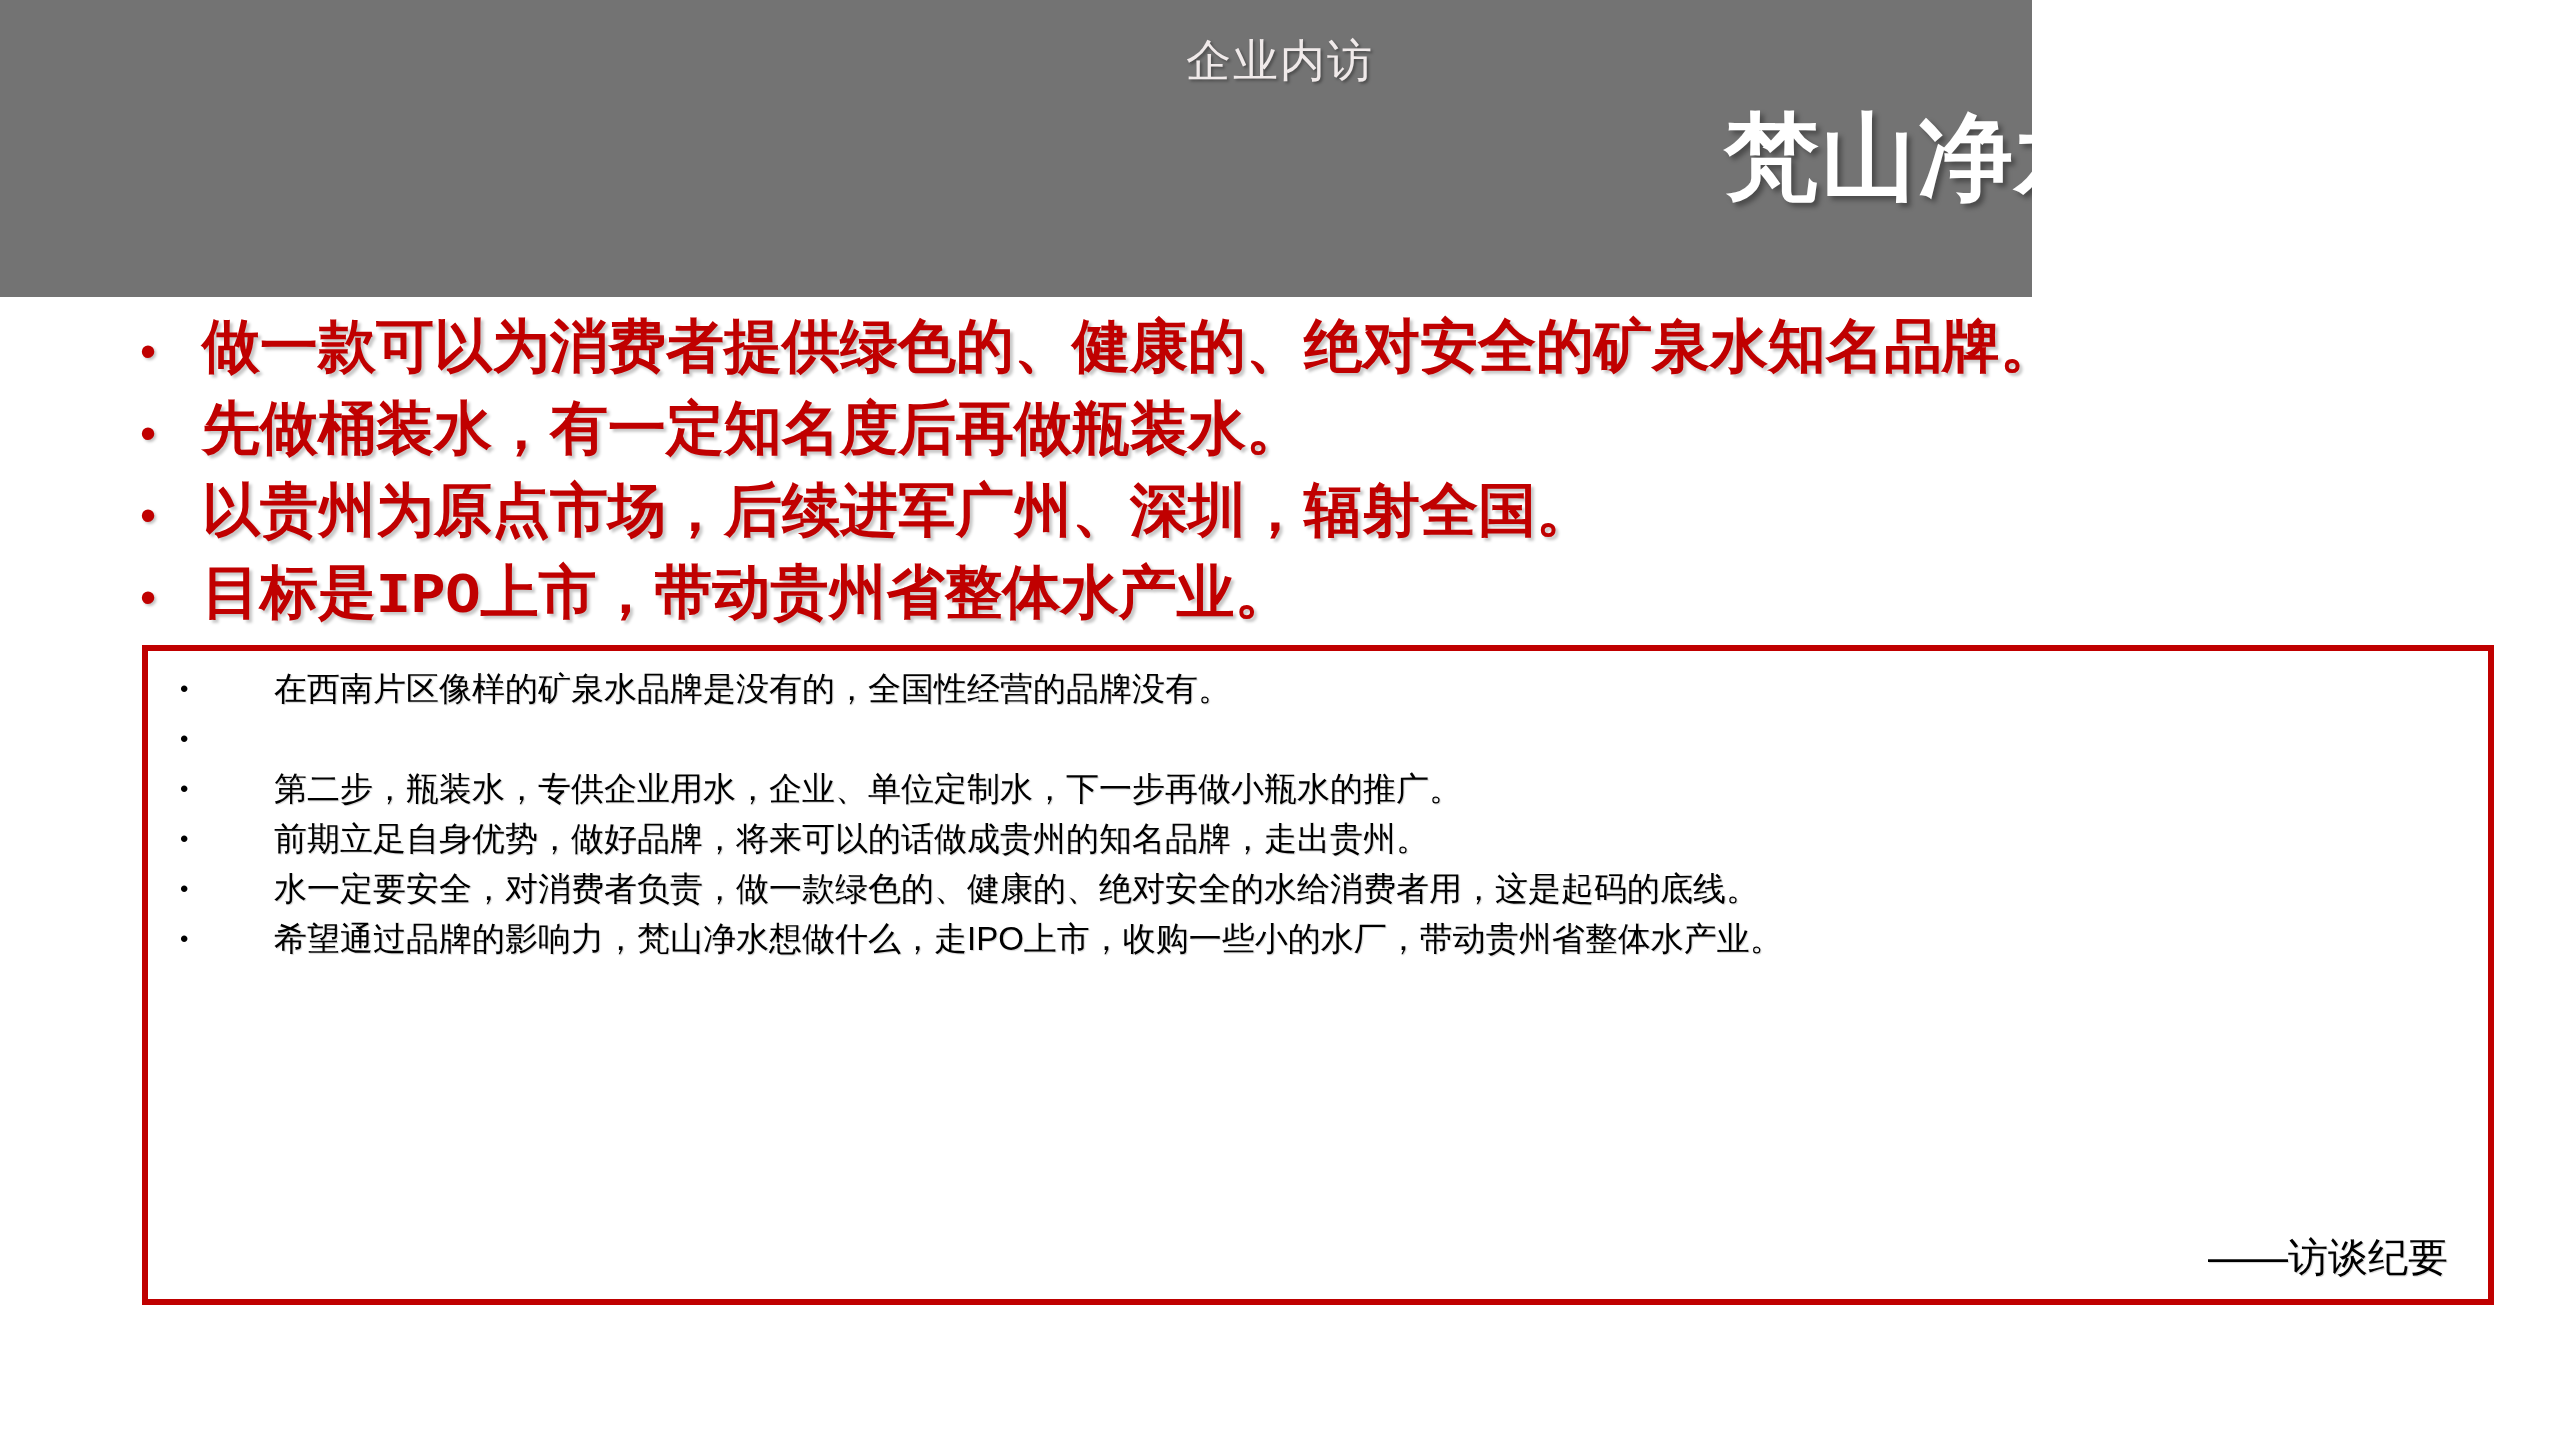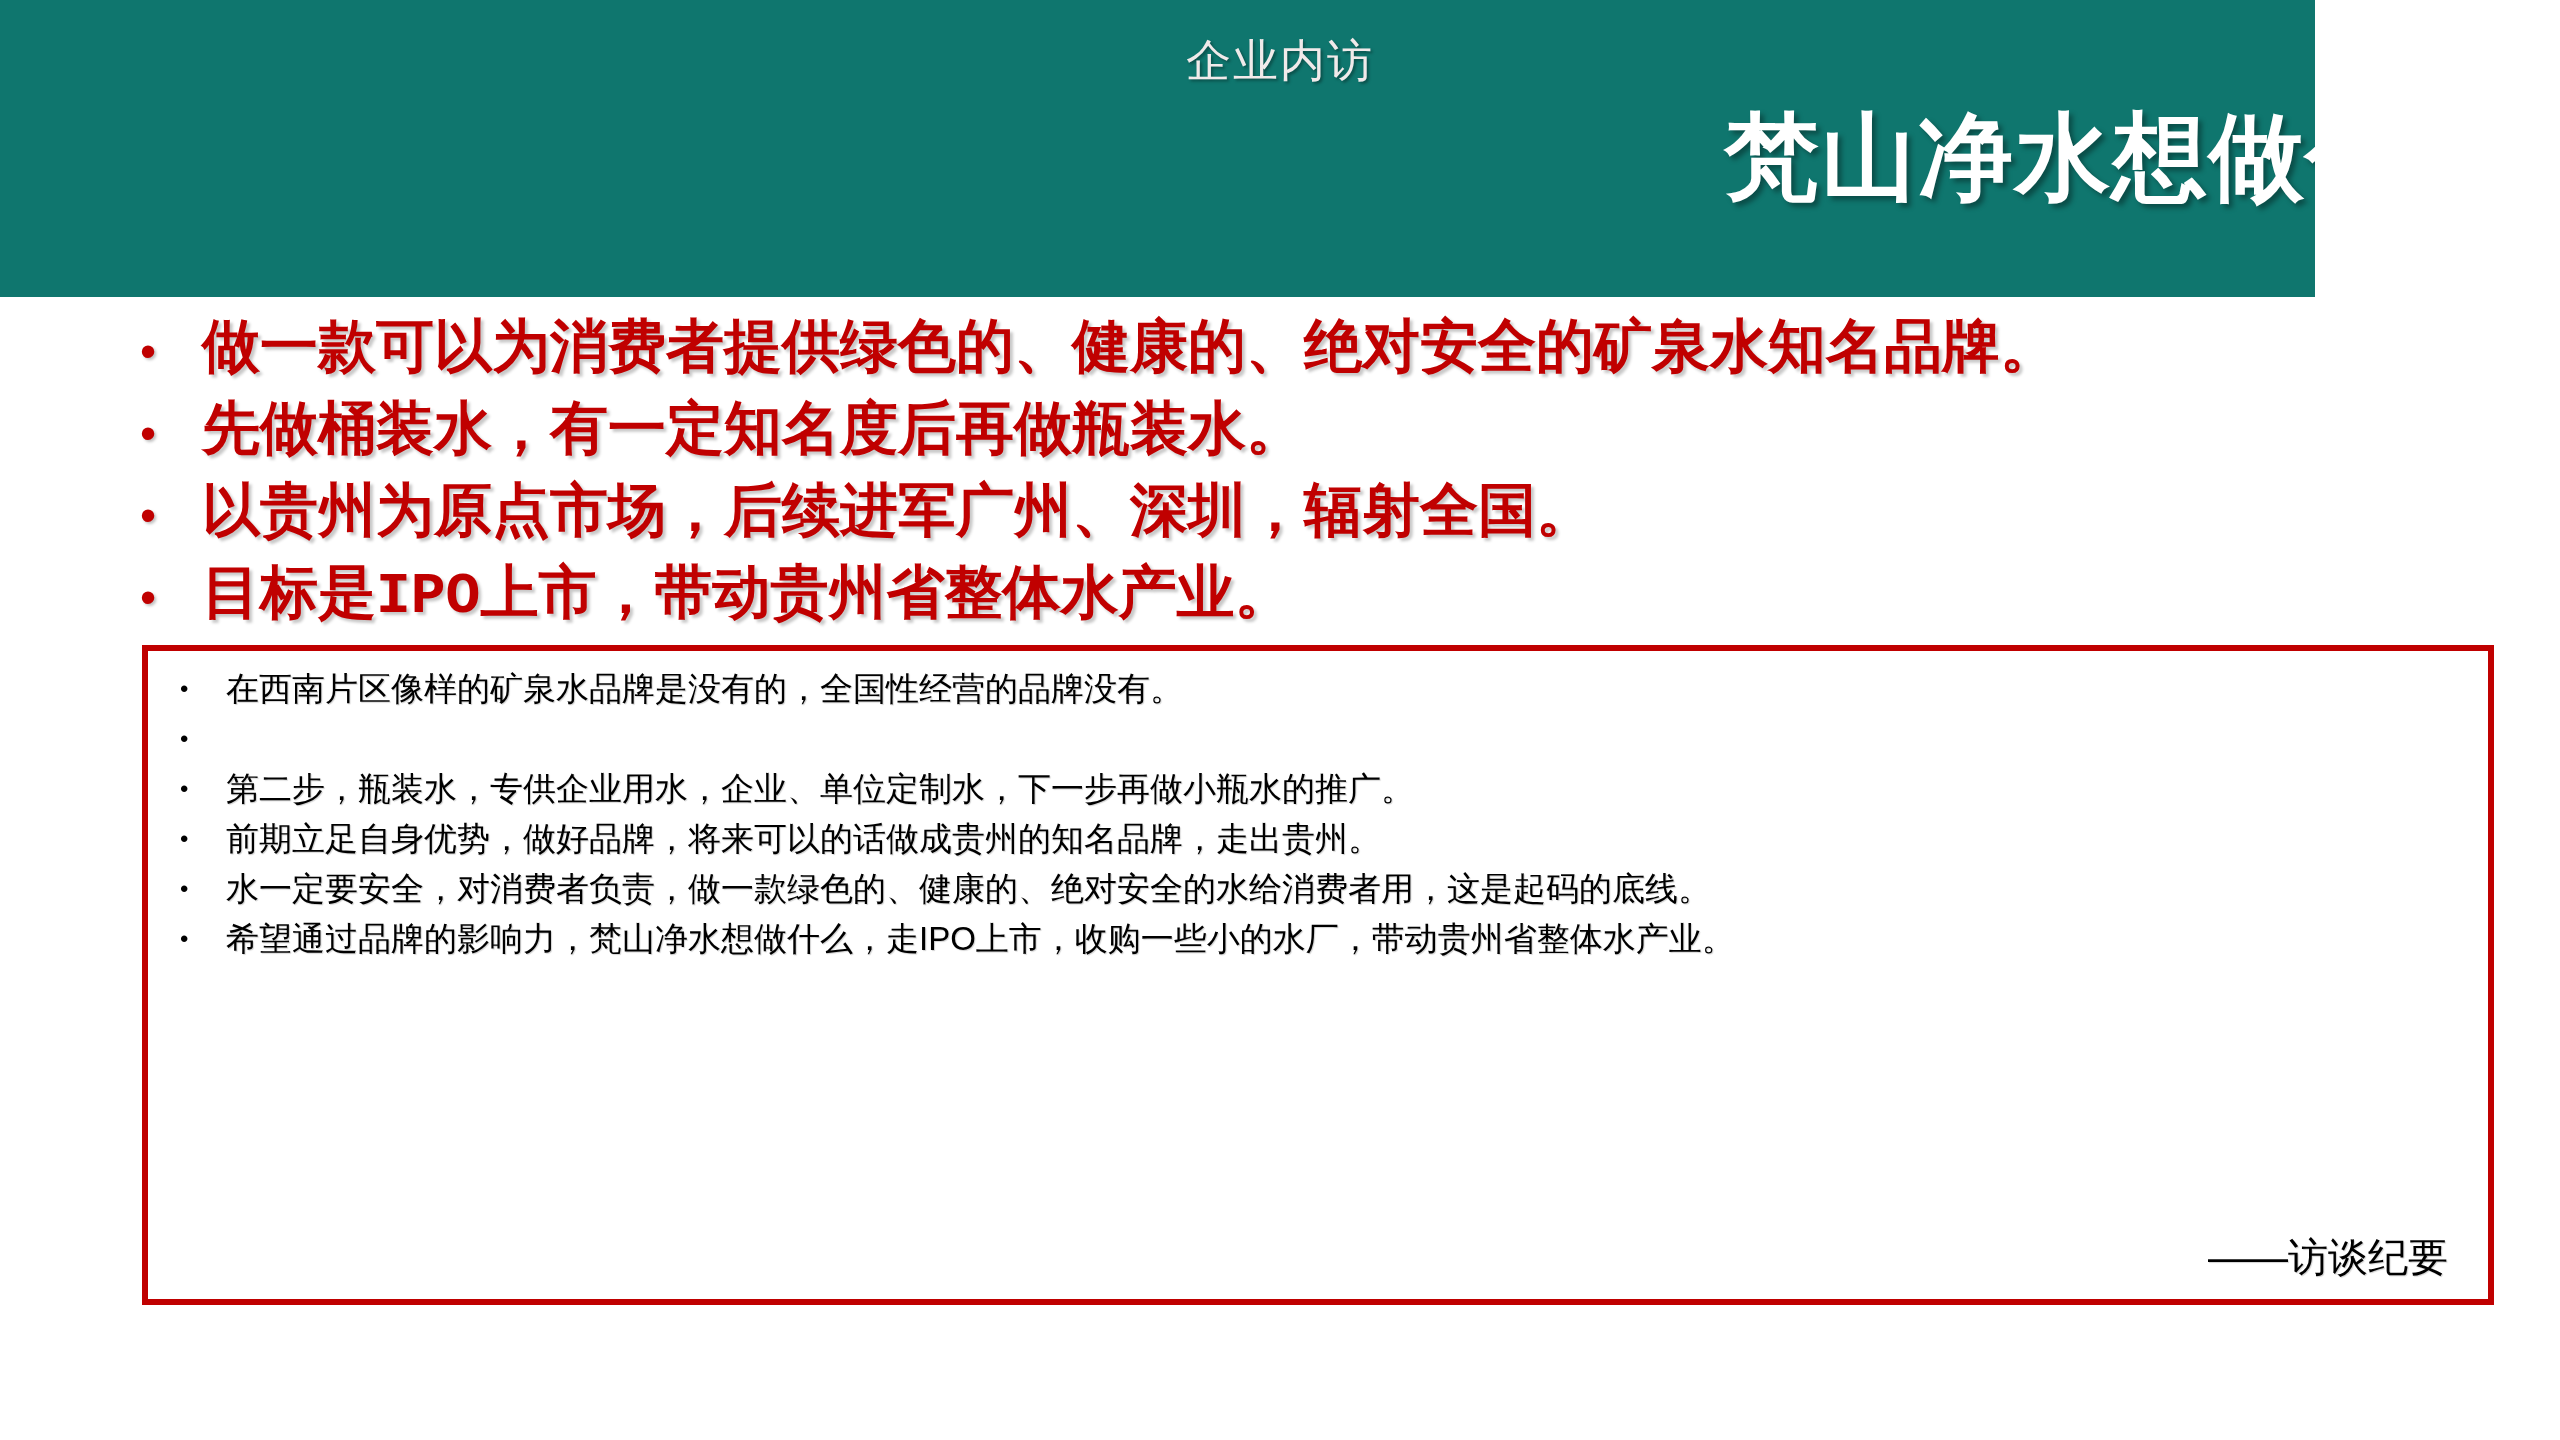--- a/index.html
+++ b/index.html
@@ -13,23 +13,23 @@
     font-family: "Liberation Sans", "DejaVu Sans", sans-serif;
     overflow: hidden;
     position: relative;
   }
 
   
   .header-band {
     position: absolute;
     left: 0;
     top: 0;
-    width: 2315px;
+    width: 2032px;
     height: 297px;
-    background: #0f766e;
+    background: #737373;
     overflow: hidden;
   }
   .header-subtitle {
     position: absolute;
     top: 38px;
     left: 0;
     width: 2560px;
     text-align: center;
     color: #F0EAEA;
     font-size: 45px;
@@ -118,20 +118,21 @@
   .q-body {
     flex: 1 1 auto;
   }
   .q-line {
     color: #000000;
     font-size: 33px;
     line-height: 48px;
     font-weight: 400;
     white-space: nowrap;
     text-shadow: 1px 1px 1px rgba(0,0,0,0.18);
+    margin-left: 48px;
   }
 
   .quote-attrib {
     position: absolute;
     right: 40px;
     bottom: 20px;
     color: #000000;
     font-size: 40px;
     line-height: 1.1;
     white-space: nowrap;

